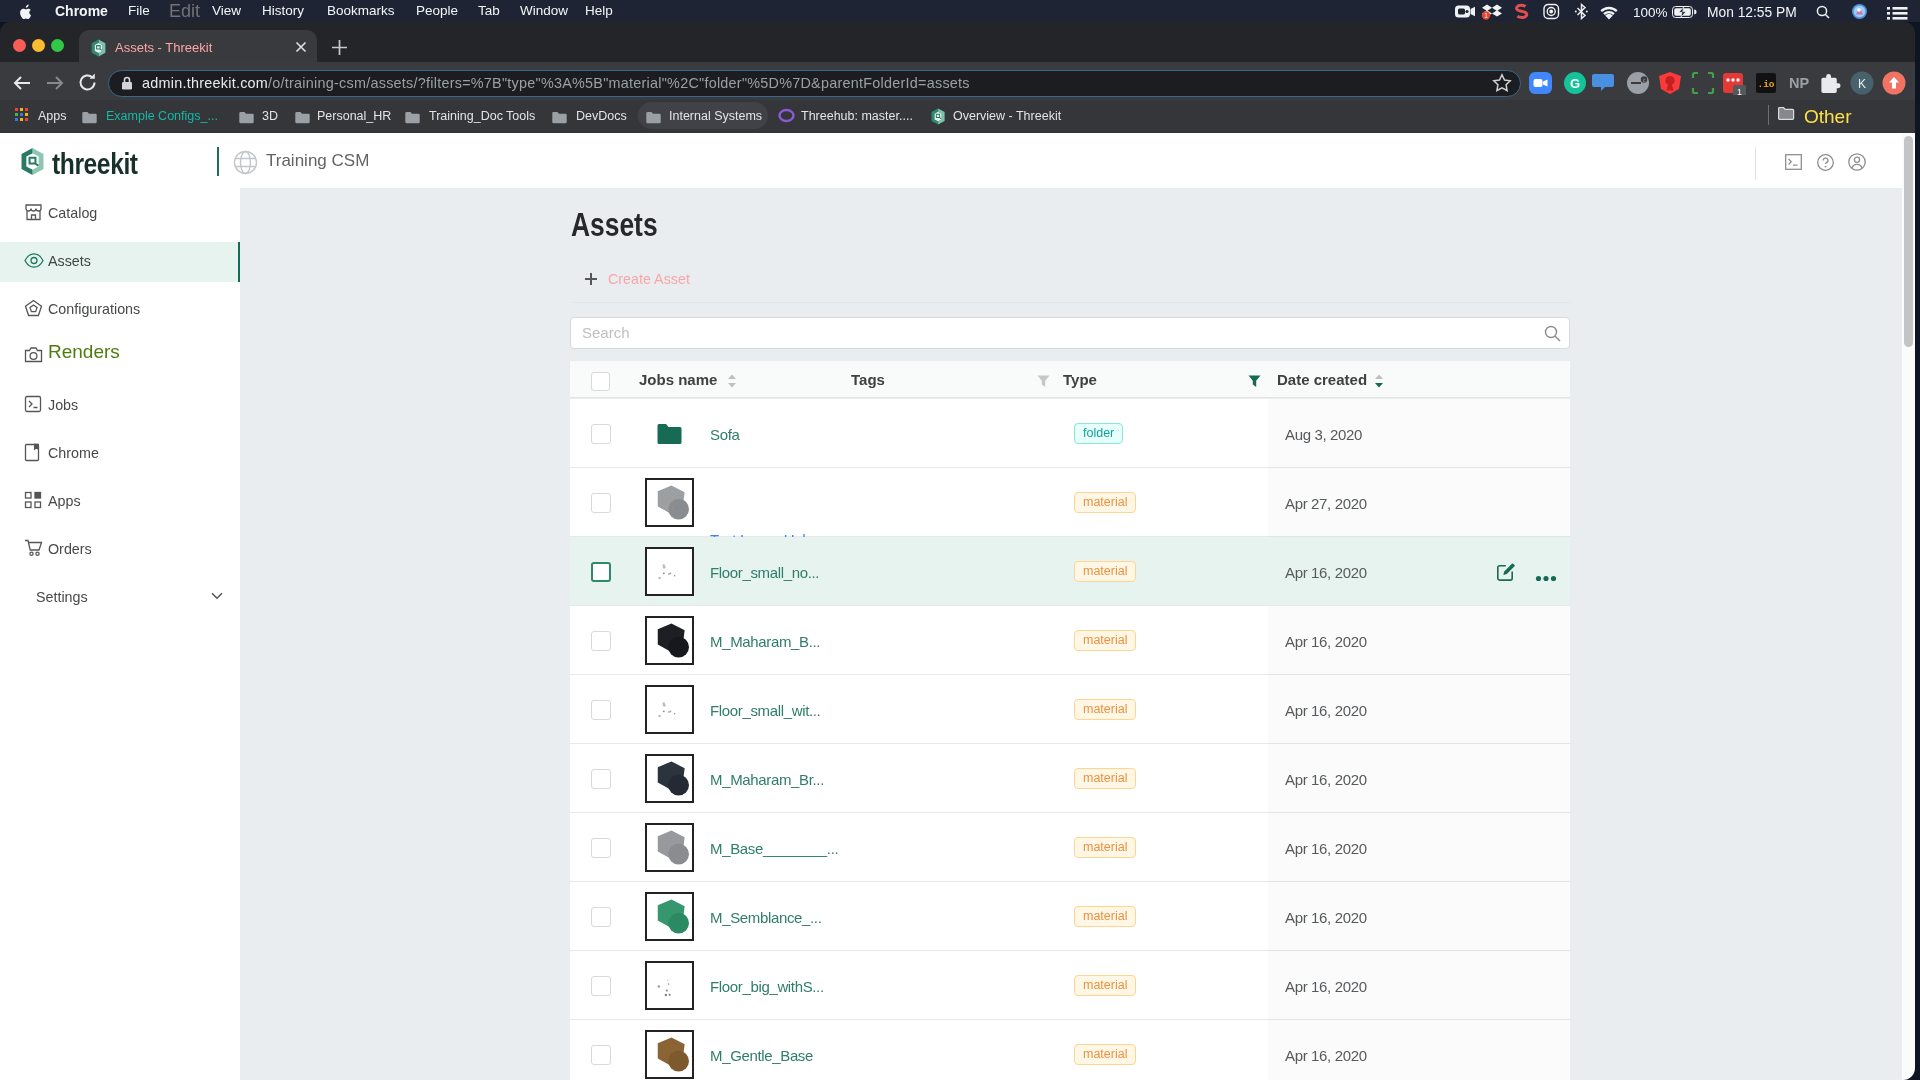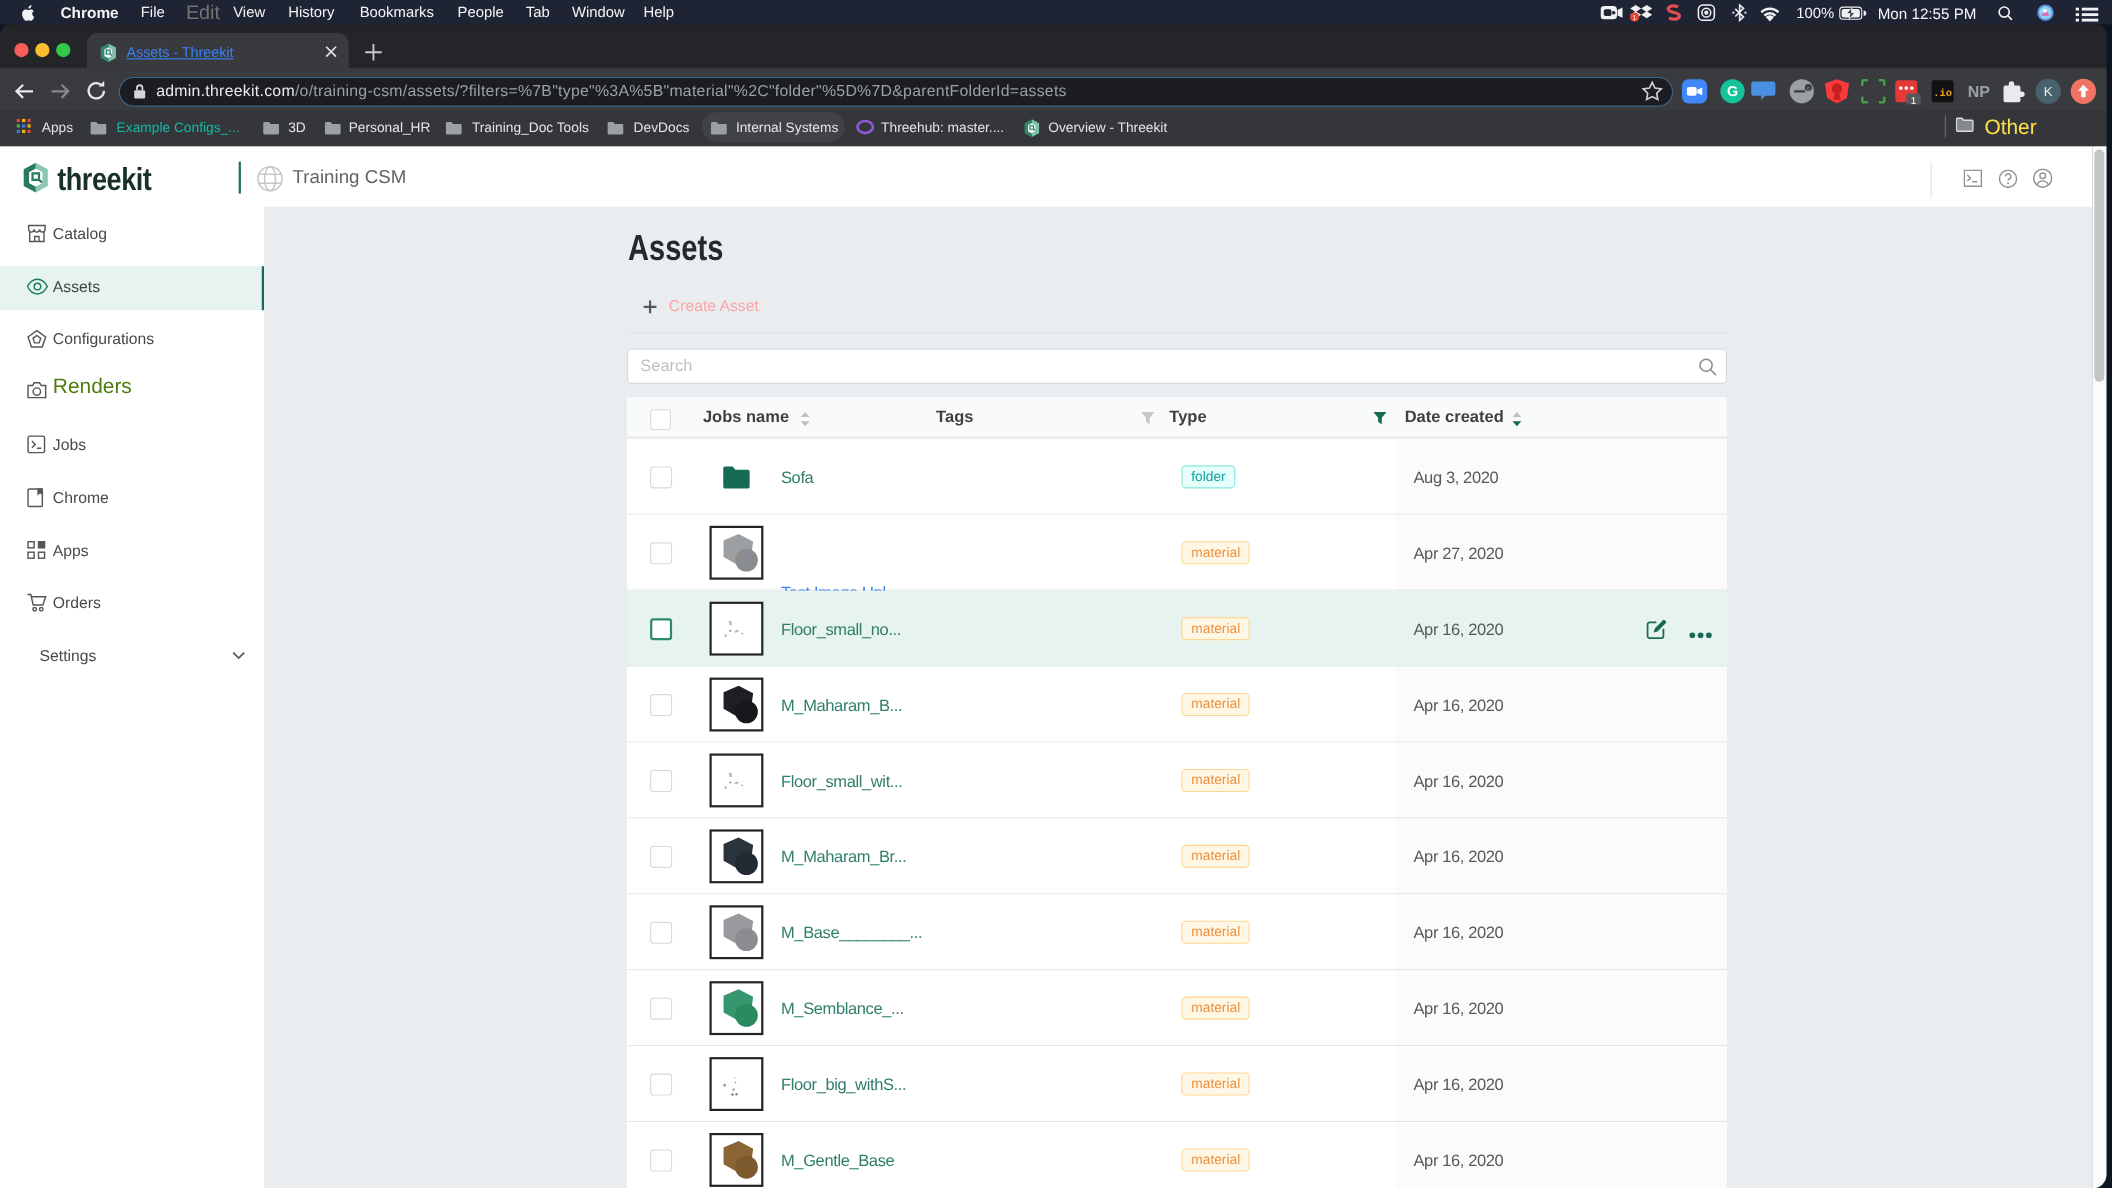--- a/index.html
+++ b/index.html
@@ -88,21 +88,21 @@
 <div class="a" style="left:12.5px;top:38.5px;width:13px;height:13px;border-radius:50%;background:#f85e57;"></div>
 <div class="a" style="left:31.5px;top:38.5px;width:13px;height:13px;border-radius:50%;background:#fbbc2f;"></div>
 <div class="a" style="left:50.5px;top:38.5px;width:13px;height:13px;border-radius:50%;background:#33c748;"></div>
 <div class="a" style="left:79px;top:30px;width:238px;height:32px;background:#393a3e;border-radius:10px 10px 0 0;"></div>
 <div class="a" style="left:90px;top:39px;"><svg width="17" height="18" viewBox="0 0 32 34">
 <polygon points="16,1 29,8 29,26 16,33 16,26.5 23,22.8 23,11.2 16,7.5" fill="#79c3ab"></polygon>
 <polygon points="16,1 3,8 3,26 16,33 16,26.5 9,22.8 9,11.2 16,7.5" fill="#2d8a6e"></polygon>
 <polygon points="16,7.5 23,11.2 23,22.8 16,26.5 9,22.8 9,11.2" fill="#eaf5f1"></polygon>
 <path d="M12.5,12.5 h6.5 v6.5 h-6.5 z M19,19 l3.5,2.5" stroke="#1f7a63" stroke-width="2" fill="none"></path>
 </svg></div>
-<div class="a" style="left:115px;top:40px;font-size:13px;color:#3b82f6;text-decoration:underline;">Assets - Threekit</div>
+<div class="a" style="left:115px;top:40px;font-size:13px;color:#fca5a5;">Assets - Threekit</div>
 <svg class="a" style="left:294px;top:40px" width="14" height="14" viewBox="0 0 14 14">
     <path stroke="#dfe1e4" stroke-width="1.6" d="M2.5,2.5 L11.5,11.5 M11.5,2.5 L2.5,11.5"></path>
   </svg>
 <svg class="a" style="left:331px;top:39px" width="17" height="17" viewBox="0 0 17 17">
     <path stroke="#c6c9cc" stroke-width="1.7" d="M8.5,1 V16 M1,8.5 H16"></path>
   </svg>
 <div class="a" style="left:0;top:62px;width:1915px;height:38px;background:#3a3b3e;"></div>
 <svg class="a" style="left:11px;top:72px" width="22" height="22" viewBox="0 0 22 22">
     <path stroke="#e6e8ea" stroke-width="2" fill="none" d="M19,11 H4 M10,5 L4,11 L10,17"></path>
   </svg>

